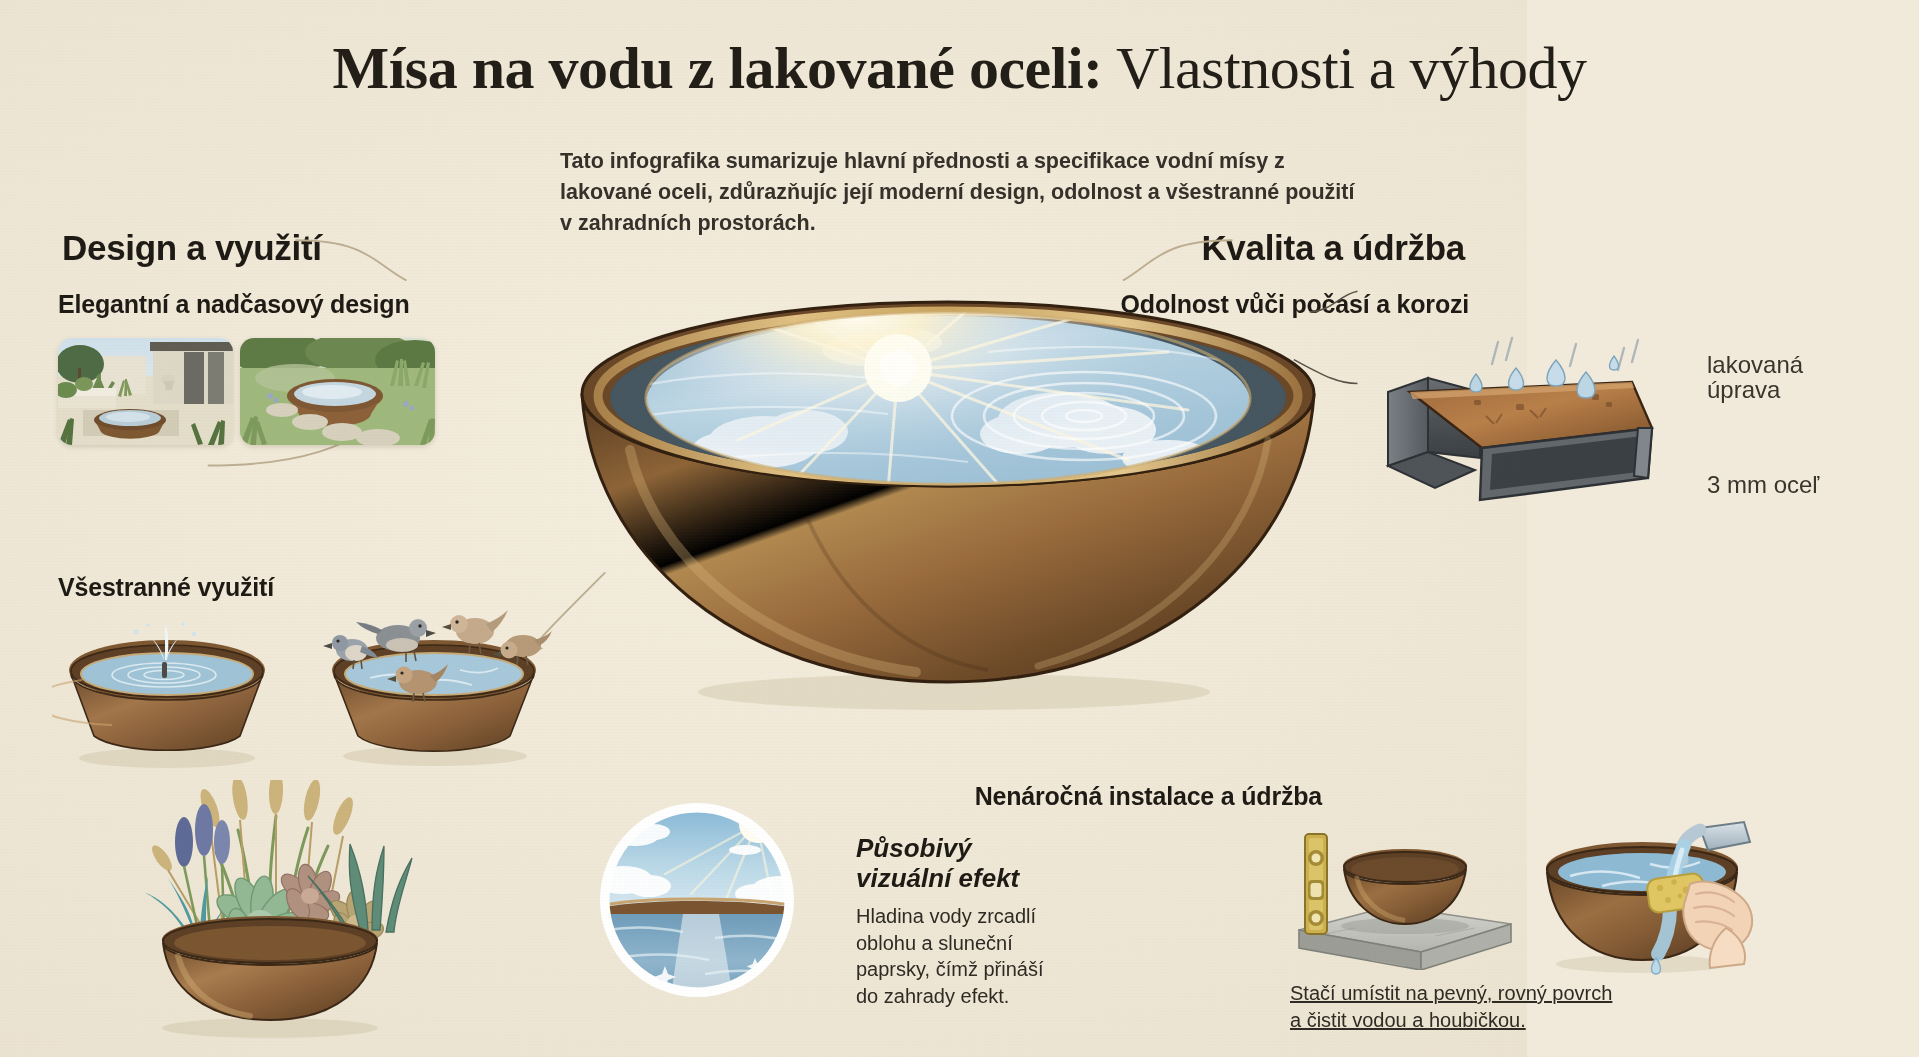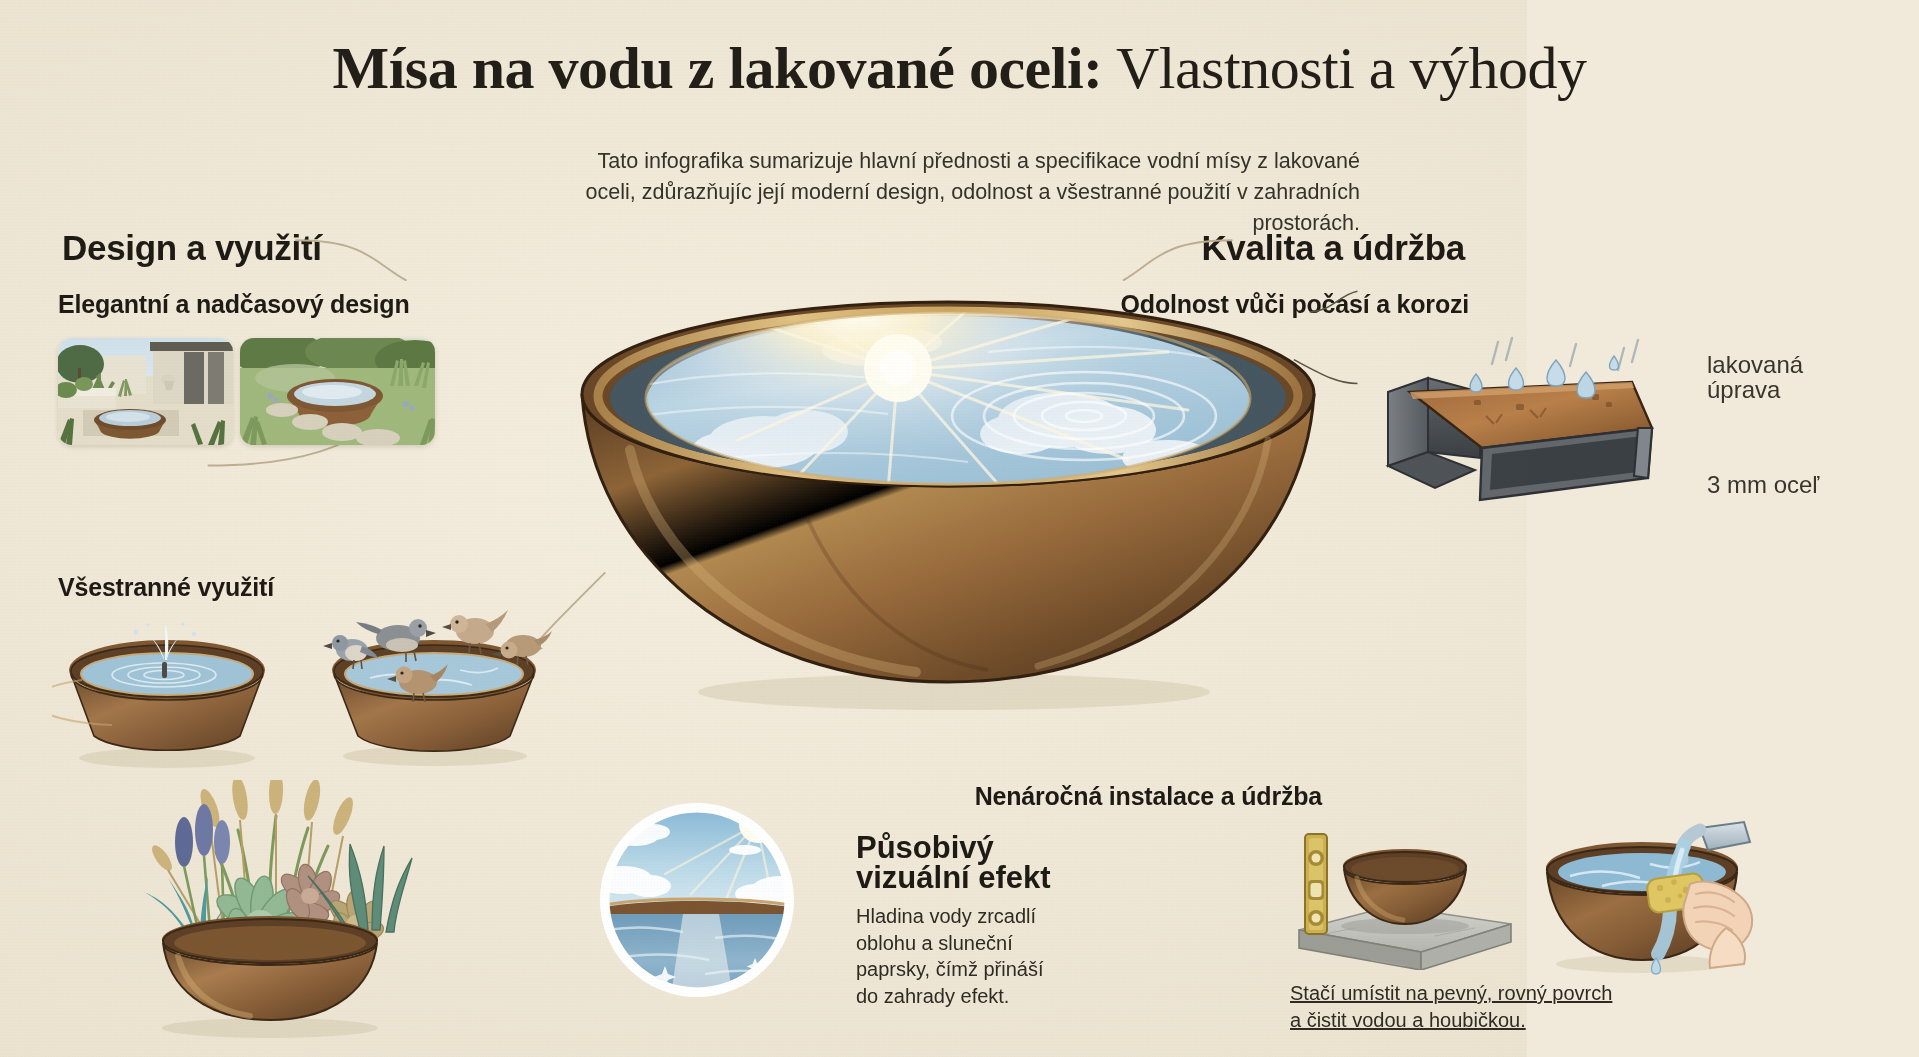--- a/index.html
+++ b/index.html
@@ -28,22 +28,22 @@
     text-align: center;
     font-family: "Liberation Serif", serif;
     font-size: 60px; color: #211d17; letter-spacing: -.5px;
     white-space: nowrap;
   }
   .title .t-bold { font-weight: 700; }
   .title .t-reg  { font-weight: 400; }
 
   .subtitle {
     position: absolute; top: 146px; left: 560px; width: 800px;
-    text-align: right;
-    font-size: 21.5px; line-height: 31px; color: #35302a; font-weight: 400;
+    text-align: left;
+    font-size: 21.5px; line-height: 31px; color: #35302a; font-weight: 700;
   }
 
   .sec-head {
     position: absolute;
     font-size: 35px; font-weight: 700; color: #1d1a15;
     letter-spacing: -.3px; white-space: nowrap;
   }
   #head-left  { top: 228px; left: 62px; }
   #head-right { top: 228px; right: 62px; }
 
@@ -55,21 +55,21 @@
   #sub-elegant  { top: 290px; left: 58px; }
   #sub-vsestr   { top: 573px; left: 58px; }
   #sub-odolnost { top: 290px; right: 58px; }
   #sub-instal   { top: 782px; right: 205px; }
 
   .body-txt { position: absolute; font-size: 20px; line-height: 26.5px; color: #2e2a23; }
   .ann-txt  { position: absolute; font-size: 24px; line-height: 25px; color: #3a352c; }
 
   #cap-visual-title {
     position: absolute; top: 833px; left: 856px;
-    font-size: 31px; font-weight: 700; line-height: 30px; color: #1d1a15;
+    font-size: 26px; font-weight: 700; line-height: 30px; color: #1d1a15; font-style: italic;
   }
   #cap-visual-body { top: 903px; left: 856px; width: 230px; }
   #cap-install-body {
     top: 980px; left: 1290px; width: 460px; text-align: left;
     font-size: 20px; line-height: 27px; text-decoration: underline;
   }
   #ann-coat  { top: 352px; left: 1707px; width: 160px; }
   #ann-steel { top: 472px; left: 1707px; width: 160px; }
 
   

